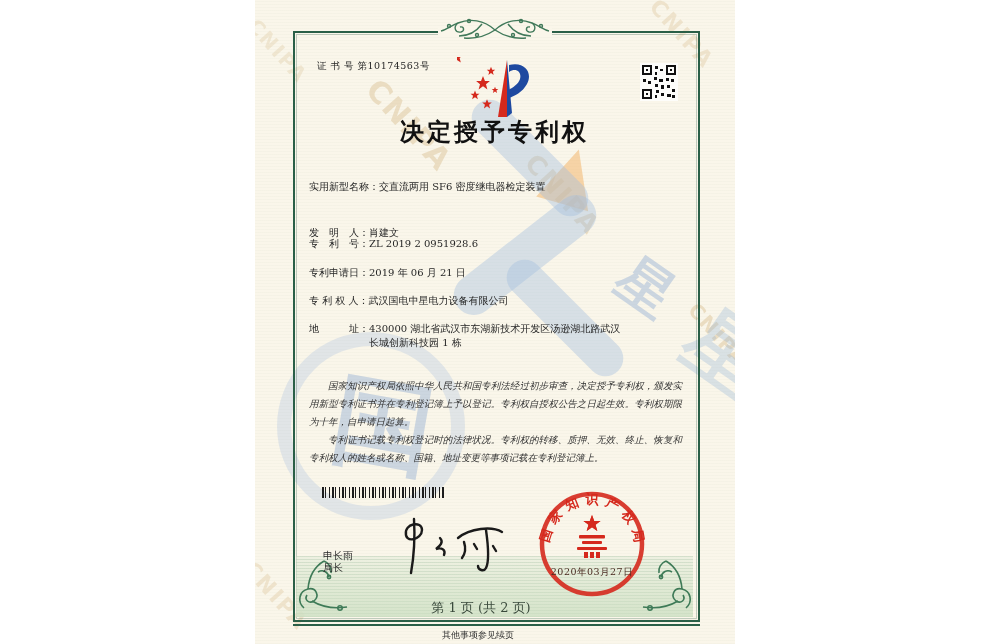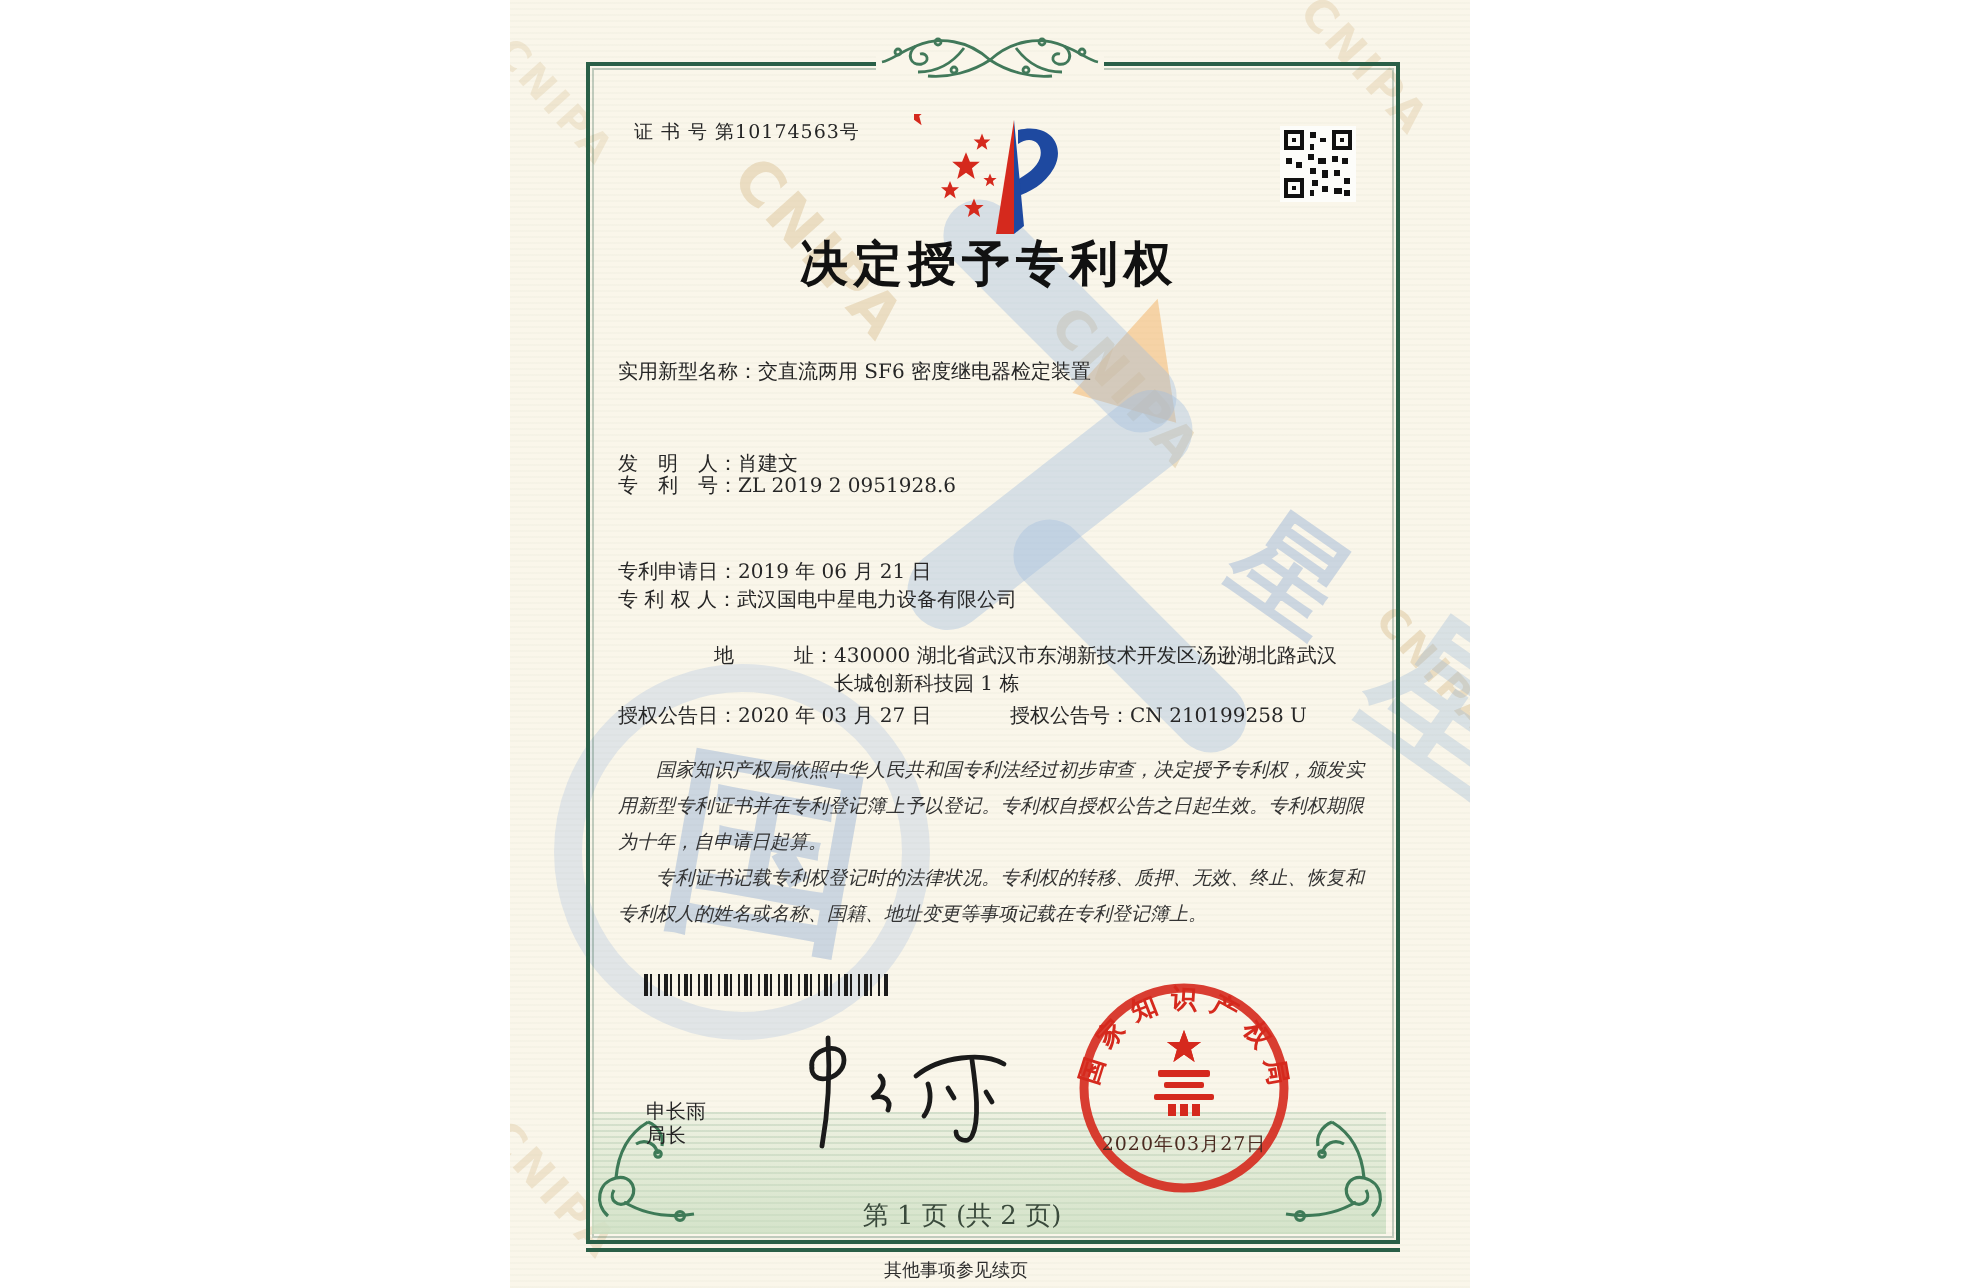--- a/index.html
+++ b/index.html
@@ -168,37 +168,32 @@
       <span class="val">交直流两用 SF6 密度继电器检定装置</span>
     </div>
     <div class="row" style="top:209px;margin-top:17px;">
       <span class="lab">发　明　人：</span>
       <span class="val">肖建文</span>
     </div>
     <div class="row" style="top:237px;">
       <span class="lab">专　利　号：</span>
       <span class="val">ZL 2019 2 0951928.6</span>
     </div>
-    <div class="row" style="top:266px;margin-top:14px;">
+    <div class="row" style="top:266px;">
       <span class="lab">专利申请日：</span>
       <span class="val">2019 年 06 月 21 日</span>
     </div>
     <div class="row" style="top:294px;">
       <span class="lab">专 利 权 人：</span>
       <span class="val">武汉国电中星电力设备有限公司</span>
     </div>
-    <div class="row" style="top:322px;margin-left:48px;">
+    <div class="row" style="top:322px;">
       <span class="lab">地　　　址：</span>
       <span class="val">430000 湖北省武汉市东湖新技术开发区汤逊湖北路武汉
 长城创新科技园 1 栋</span>
-    </div>
-    <div class="row" style="top:352px;">
-      <span class="lab">授权公告日：</span>
-      <span class="val">2020 年 03 月 27 日</span>
-      <span class="grant-pair2"><span>授权公告号：</span><span>CN 210199258 U</span></span>
     </div>
 
     <div class="paras">
       <p>国家知识产权局依照中华人民共和国专利法经过初步审查，决定授予专利权，颁发实用新型专利证书并在专利登记簿上予以登记。专利权自授权公告之日起生效。专利权期限为十年，自申请日起算。</p>
       <p>专利证书记载专利权登记时的法律状况。专利权的转移、质押、无效、终止、恢复和专利权人的姓名或名称、国籍、地址变更等事项记载在专利登记簿上。</p>
     </div>
 
     <div class="barcode"></div>
 
     <div class="director-title">局长</div>

